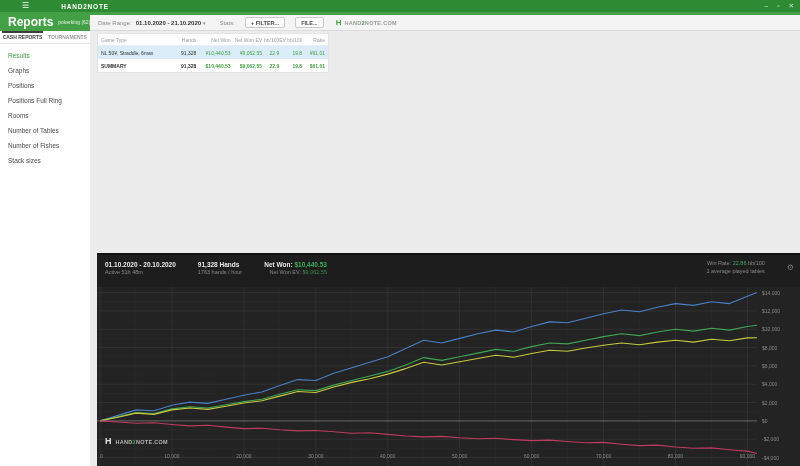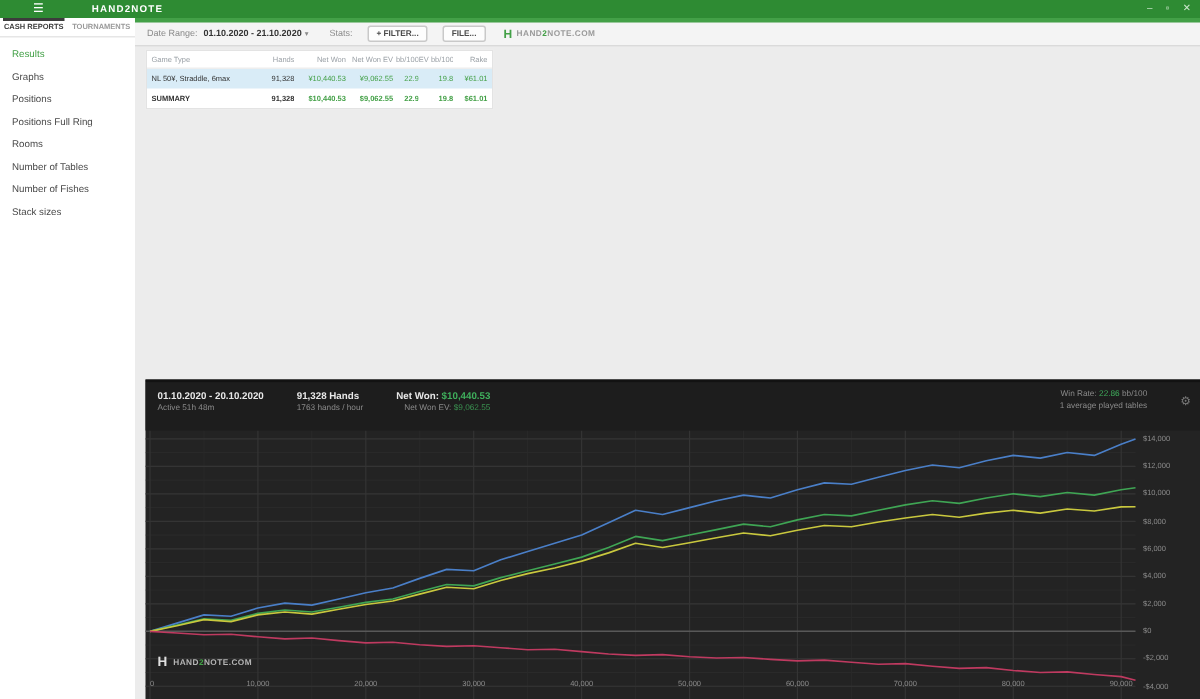--- a/index.html
+++ b/index.html
@@ -95,20 +95,24 @@
   <span id="app-title">HAND2NOTE</span>
   <div id="win-controls">
     <span>–</span>
     <span>▫</span>
     <span>✕</span>
   </div>
 </div>
 <div id="green-strip"></div>
 
 <div id="sidebar">
+  <div id="sidebar-header">
+    <span id="sidebar-title">Reports</span>
+    <span id="account">pokerking (62) ▾</span>
+  </div>
   <div id="tabs">
     <div class="tab active">CASH REPORTS</div>
     <div class="tab">TOURNAMENTS</div>
   </div>
   <div id="menu">
     <div class="menu-item active">Results</div>
     <div class="menu-item">Graphs</div>
     <div class="menu-item">Positions</div>
     <div class="menu-item">Positions Full Ring</div>
     <div class="menu-item">Rooms</div>

